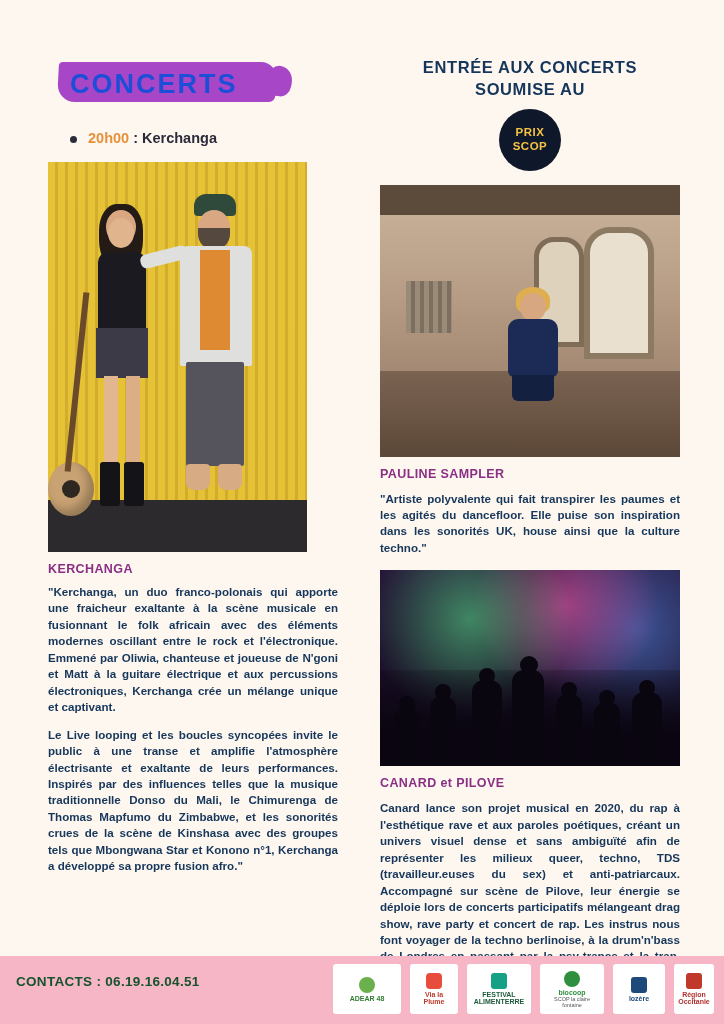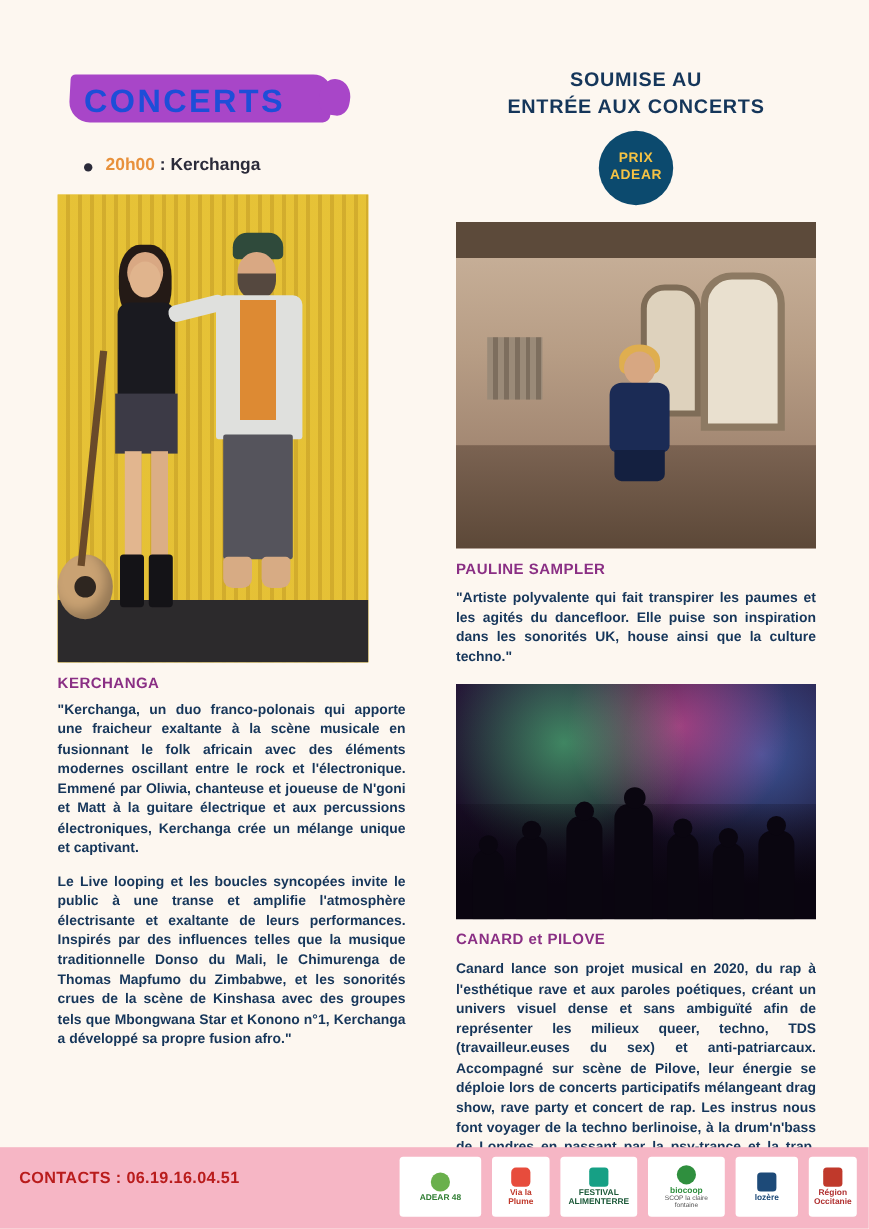--- a/index.html
+++ b/index.html
@@ -280,21 +280,21 @@
     font-weight: bold;
     color: #15365a;
     line-height: 1.35;
     letter-spacing: .6px;
   }
   .prix-libre {
     margin: 8px auto 0;
     width: 62px;
     height: 62px;
     border-radius: 50%;
-    background: #0c4a6e;
+    background: #0f172a;
     color: #f6c344;
     display: flex;
     flex-direction: column;
     align-items: center;
     justify-content: center;
     font-size: 11.5px;
     font-weight: bold;
     line-height: 1.15;
     letter-spacing: .5px;
   }
@@ -415,21 +415,21 @@
     position: absolute;
     left: 0; bottom: 0;
     width: 724px;
     height: 68px;
     background: #f6b6c5;
   }
   .footer-contact {
     position: absolute;
     left: 16px;
     top: 16px;
-    color: #b91c1c;
+    color: #14532d;
     font-weight: bold;
     line-height: 1.5;
   }
   .footer-contact .line1 { font-size: 13.5px; letter-spacing: .3px; }
   .footer-contact .line2 { font-size: 11.5px; }
 
   .logos {
     position: absolute;
     right: 10px;
     top: 8px;
@@ -514,27 +514,27 @@
     </div>
 
     <div class="band-name">KERCHANGA</div>
     <div class="body-text">"Kerchanga, un duo franco-polonais qui apporte une fraicheur exaltante à la scène musicale en fusionnant le folk africain avec des éléments modernes oscillant entre le rock et l'électronique. Emmené par Oliwia, chanteuse et joueuse de N'goni et Matt à la guitare électrique et aux percussions électroniques, Kerchanga crée un mélange unique et captivant.</div>
     <div class="body-text">Le Live looping et les boucles syncopées invite le public à une transe et amplifie l'atmosphère électrisante et exaltante de leurs performances. Inspirés par des influences telles que la musique traditionnelle Donso du Mali, le Chimurenga de Thomas Mapfumo du Zimbabwe, et les sonorités crues de la scène de Kinshasa avec des groupes tels que Mbongwana Star et Konono n°1, Kerchanga a développé sa propre fusion afro."</div>
   </div>
 
   <div class="right-col">
 
     <div class="entree-title">
+      <div>ENTRÉE AUX CONCERTS</div>
       <div>SOUMISE AU</div>
-      <div>ENTRÉE AUX CONCERTS</div>
     </div>
 
     <div class="prix-libre">
       <span>PRIX</span>
-      <span>ADEAR</span>
+      <span>SCOP</span>
     </div>
 
     <div class="photo photo-pauline">
       <div class="p-wall"></div>
       <div class="p-beam"></div>
       <div class="p-window"></div>
       <div class="p-window2"></div>
       <div class="p-radiator"></div>
       <div class="p-floor"></div>
       <div class="p-figure">

